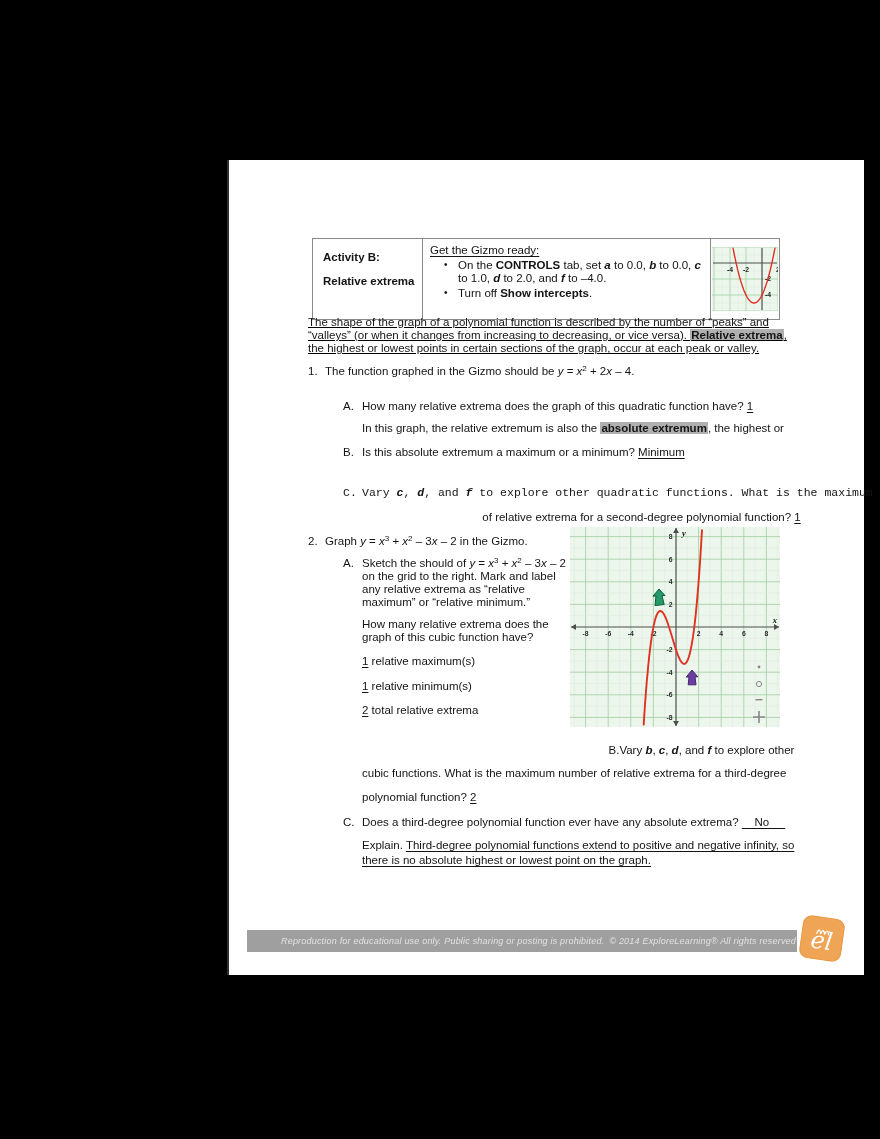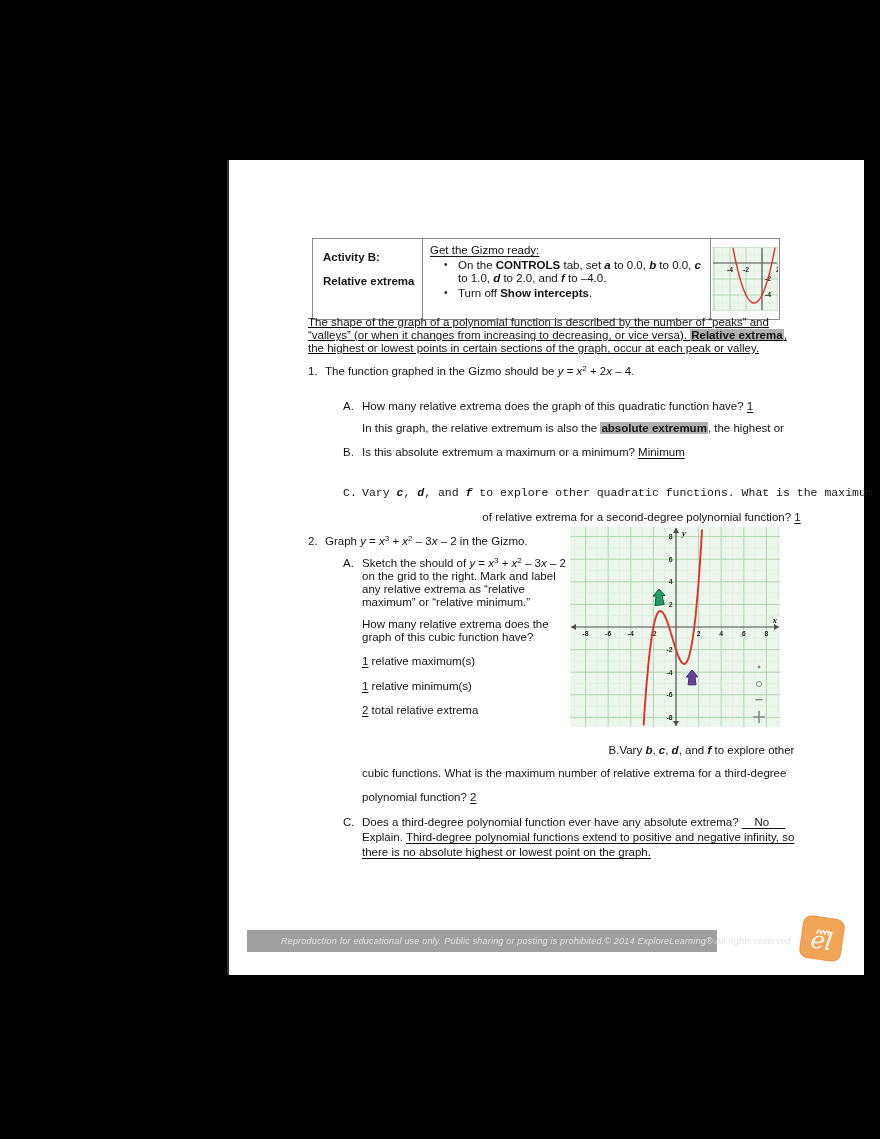--- a/index.html
+++ b/index.html
@@ -41,21 +41,21 @@
   .subpara{margin-left:54px;}
 
   
   .graph-fig{position:absolute;left:341px;top:367px;}
   .graph-svg{background:#edf6ed;display:block;}
   .tick{font:bold 6.8px "Liberation Sans",sans-serif;fill:#2b2b2b;}
   .axisletter{font:italic bold 8.5px "Liberation Serif",serif;fill:#111;}
 
   
   .footer-bar{
-    position:absolute;left:18px;top:770px;width:470px;height:22px;background:#9f9f9f;
+    position:absolute;left:18px;top:770px;width:550px;height:22px;background:#9f9f9f;
     display:flex;align-items:center;justify-content:space-between;
     padding:0 1px 0 34px;box-sizing:border-box;
   }
   .footer-bar .ftext{font-size:9px;font-style:italic;color:#e2e2e2;white-space:nowrap;letter-spacing:.2px;}
   .el-logo{
     position:absolute;left:572px;top:757px;width:42px;height:43px;background:#f0a455;
     border-radius:9px;transform:rotate(8deg);display:flex;flex-direction:column;
     align-items:center;justify-content:center;box-shadow:0 0 0 1px #e89a48 inset;
   }
   .el-logo .crown{margin-bottom:-5px;}
@@ -134,21 +134,21 @@
     <div class="line subpara"><span>maximum” or “relative minimum.”</span></div>
     <div class="line subpara" style="margin-top:9px;"><span>How many relative extrema does the</span></div>
     <div class="line subpara"><span>graph of this cubic function have?</span></div>
     <div class="line subpara" style="margin-top:11px;"><span class="u">1</span><span> relative maximum(s)</span></div>
     <div class="line subpara" style="margin-top:12px;"><span class="u">1</span><span> relative minimum(s)</span></div>
     <div class="line subpara" style="margin-top:11px;"><span class="u">2</span><span> total relative extrema</span></div>
     <div class="line sub" style="margin-top:27px;text-align:right;"><span class="letterspan">B.</span><span><span>Vary </span><span class="b i">b</span><span>, </span><span class="b i">c</span><span>, </span><span class="b i">d</span><span>, and </span><span class="b i">f</span><span> to explore other</span></span></div>
     <div class="line subpara" style="margin-top:10px;"><span>cubic functions. What is the maximum number of relative extrema for a third-degree</span></div>
     <div class="line subpara" style="margin-top:11px;"><span>polynomial function? </span><span class="u">2</span></div>
     <div class="line sub" style="margin-top:12px;"><span class="letterspan">C.</span><span><span>Does a third-degree polynomial function ever have any absolute extrema? </span><span class="u">&nbsp;&nbsp;&nbsp;&nbsp;No&nbsp;&nbsp;&nbsp;&nbsp;&nbsp;</span></span></div>
-    <div class="line subpara" style="margin-top:2px;"><span>Explain. </span><span class="u">Third-degree polynomial functions extend to positive and negative infinity, so</span></div>
+    <div class="line subpara" style="margin-top:10px;"><span>Explain. </span><span class="u">Third-degree polynomial functions extend to positive and negative infinity, so</span></div>
     <div class="line subpara" style="margin-top:2px;"><span class="u">there is no absolute highest or lowest point on the graph.</span></div>
   </div>
 
   <div class="graph-fig">
     <svg class="graph-svg" width="210" height="200" viewBox="0 0 210 200">
       <g>
           <line x1="4.299999999999997" y1="0" x2="4.299999999999997" y2="200" stroke="#d8ecd8" stroke-width="0.5"></line>
           <line x1="15.599999999999994" y1="0" x2="15.599999999999994" y2="200" stroke="#a9d1a9" stroke-width="0.9"></line>
           <line x1="26.89999999999999" y1="0" x2="26.89999999999999" y2="200" stroke="#d8ecd8" stroke-width="0.5"></line>
           <line x1="38.19999999999999" y1="0" x2="38.19999999999999" y2="200" stroke="#a9d1a9" stroke-width="0.9"></line>

